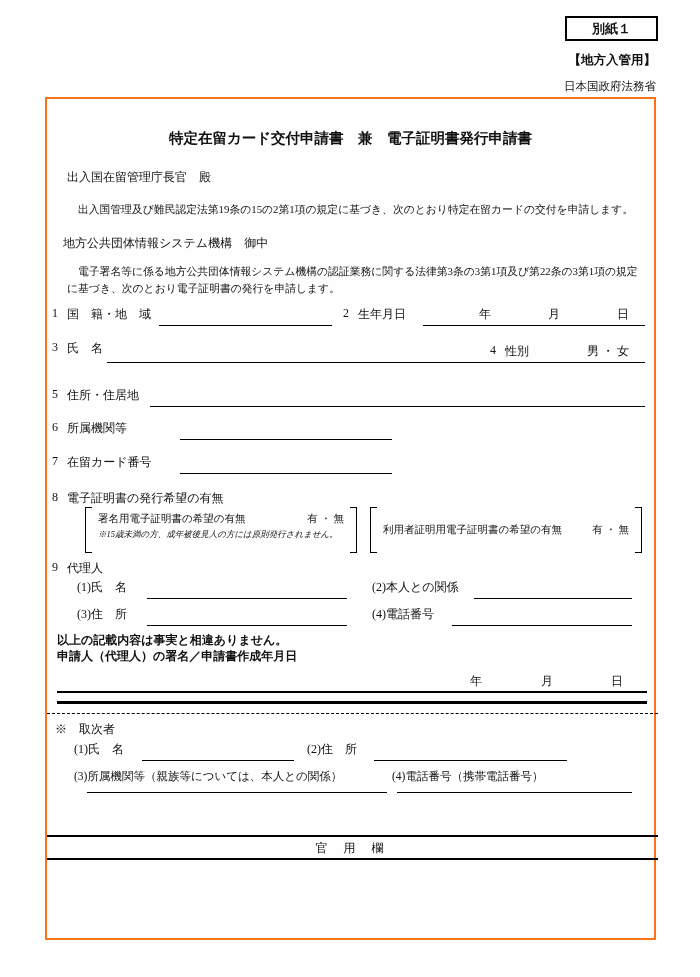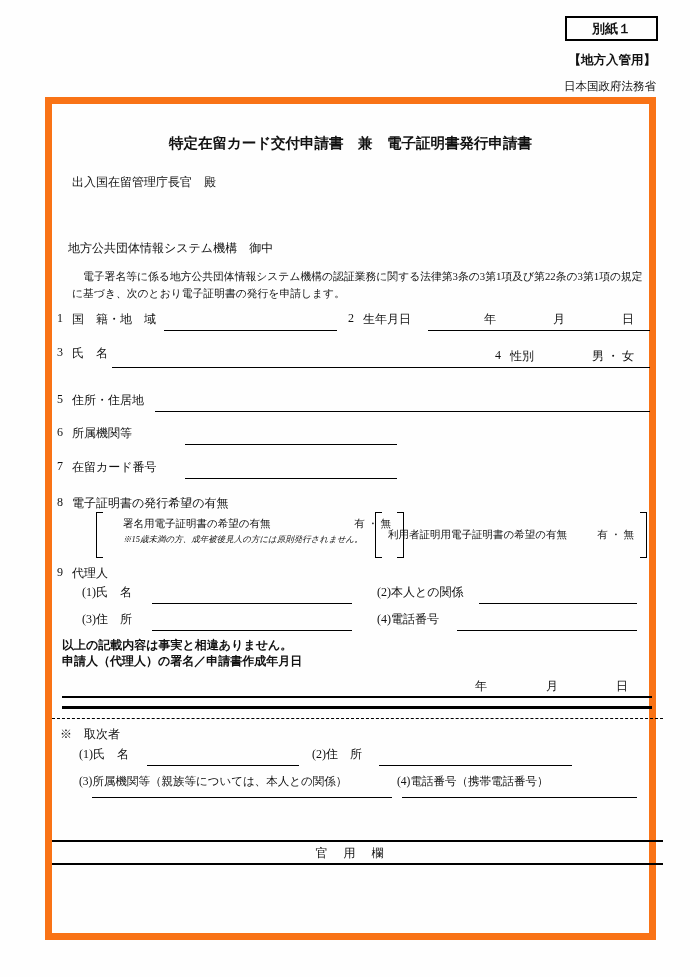--- a/index.html
+++ b/index.html
@@ -29,21 +29,21 @@
     font-weight: bold; font-size: 13px;
   }
   .office-use {
     font-family: "Liberation Sans", sans-serif;
     font-weight: bold; font-size: 12.5px;
   }
   .main-box {
     position: absolute;
     left: 45px; top: 97px;
     width: 611px; height: 843px;
-    border: 7px solid #f97316;
+    border: 2px solid #f97316;
   }
   .form-title {
     left: 0; top: 30px; width: 100%;
     text-align: center;
     font-weight: bold; font-size: 14.5px;
     white-space: nowrap;
   }
   .statement {
     left: 20px; width: 572px;
     font-size: 10.8px; line-height: 1.55;
@@ -91,20 +91,21 @@
     <span>別紙１</span>
   </div>
   <div class="abs office-use" style="right:44px; top:52px;">【地方入管用】</div>
   <div class="abs t11" style="right:44px; top:79px;">日本国政府法務省</div>
 
   <div class="main-box">
 
     <div class="abs form-title">特定在留カード交付申請書　兼　電子証明書発行申請書</div>
 
     <div class="abs t12" style="left:20px; top:70px;">出入国在留管理庁長官　殿</div>
+    <div class="abs statement" style="top:102px;">出入国管理及び難民認定法第19条の15の2第1項の規定に基づき、次のとおり特定在留カードの交付を申請します。</div>
 
     <div class="abs t12" style="left:16px; top:136px;text-align:center;">地方公共団体情報システム機構　御中</div>
     <div class="abs statement" style="top:164px;">電子署名等に係る地方公共団体情報システム機構の認証業務に関する法律第3条の3第1項及び第22条の3第1項の規定に基づき、次のとおり電子証明書の発行を申請します。</div>
 
     <div class="abs t12 num-label" style="left:5px; top:207px;">
       <span class="no">1</span>
       <span>国　籍・地　域</span>
     </div>
     <div class="fill-line" style="left:112px; top:226px; width:173px;"></div>
 
@@ -144,21 +145,21 @@
       <span class="no">7</span>
       <span>在留カード番号</span>
     </div>
     <div class="fill-line" style="left:133px; top:374px; width:212px;"></div>
 
     <div class="abs t12 num-label" style="left:5px; top:391px;">
       <span class="no">8</span>
       <span>電子証明書の発行希望の有無</span>
     </div>
 
-    <div class="cert-group" style="left:44px; top:408px; width:308px;padding-left:14px;">
+    <div class="cert-group" style="left:38px; top:408px; width:272px;">
       <span class="bracket bracket-left"></span>
       <span class="bracket bracket-right"></span>
       <div class="cert-line">
         <span>署名用電子証明書の希望の有無</span>
         <span>有 ・ 無</span>
       </div>
       <div class="cert-note">※15歳未満の方、成年被後見人の方には原則発行されません。</div>
     </div>
 
     <div class="cert-group" style="left:323px; top:408px; width:272px;">

